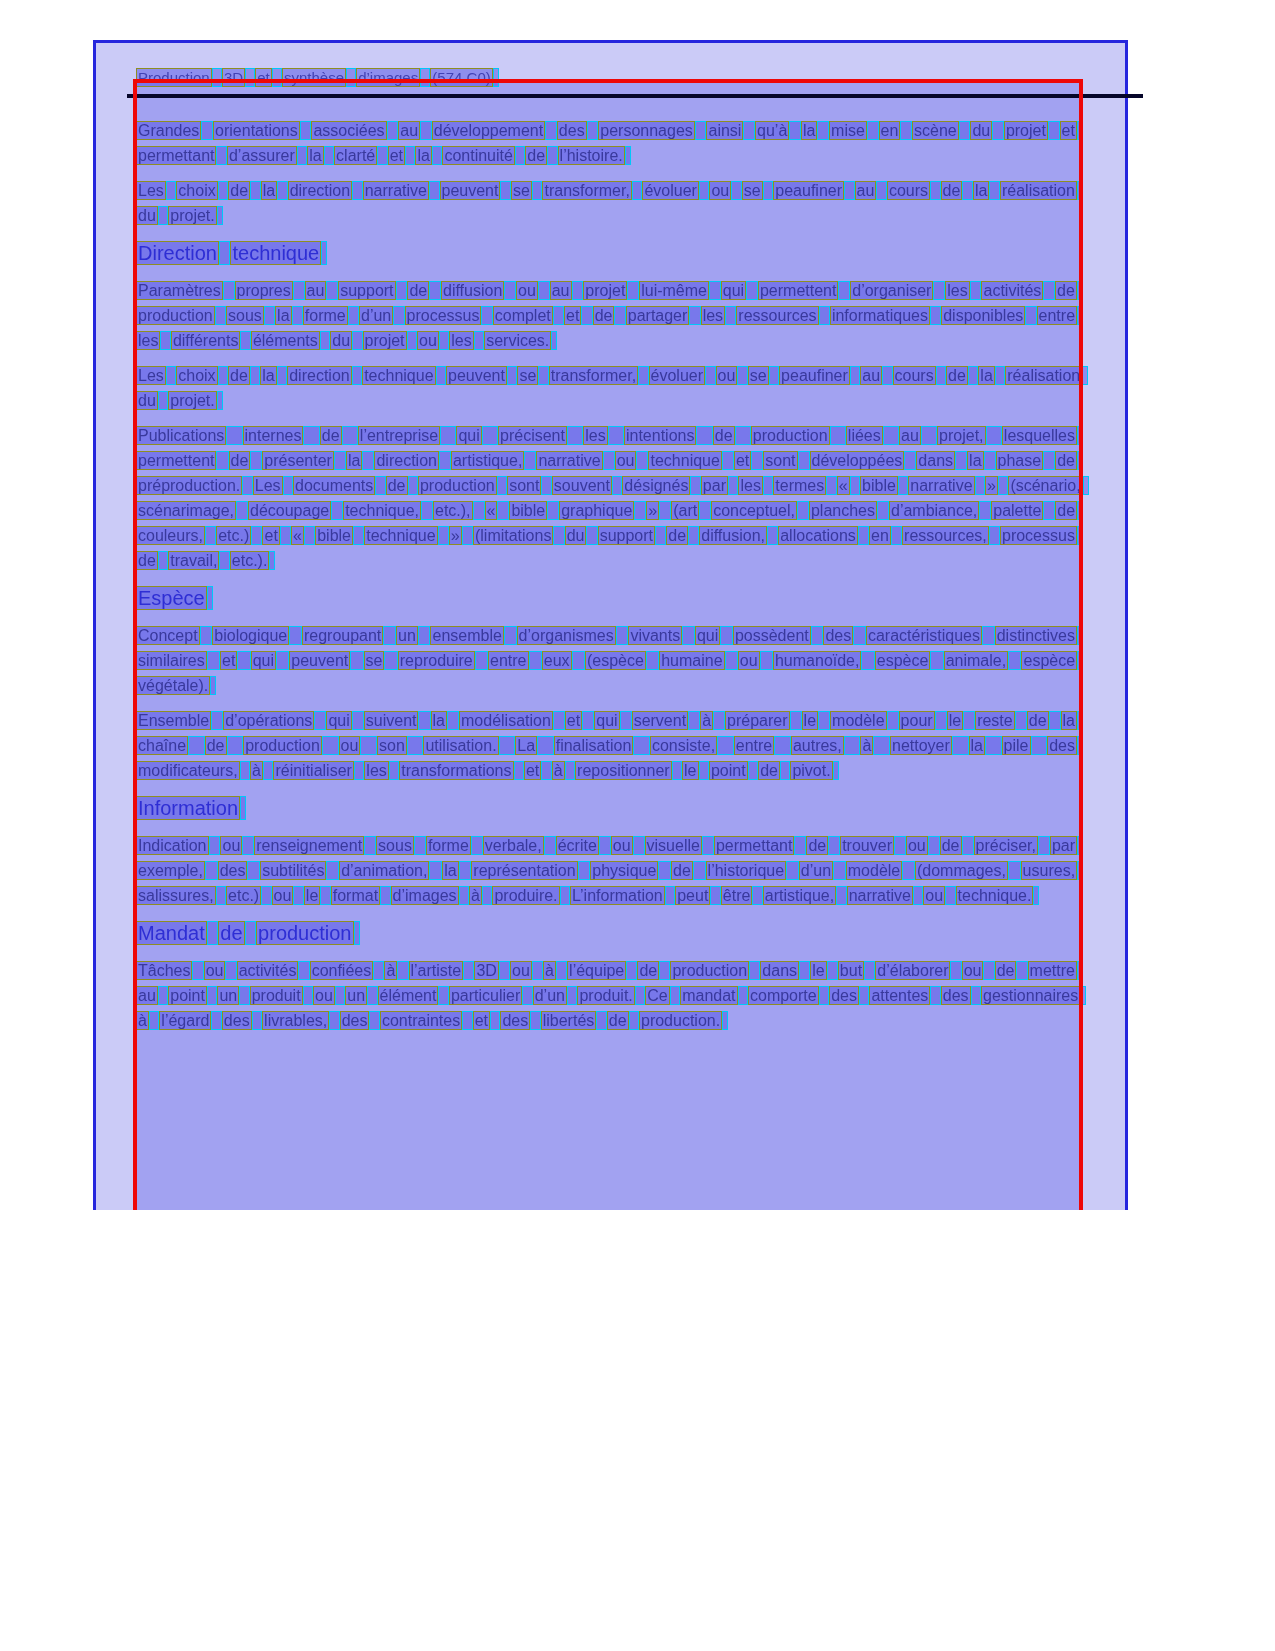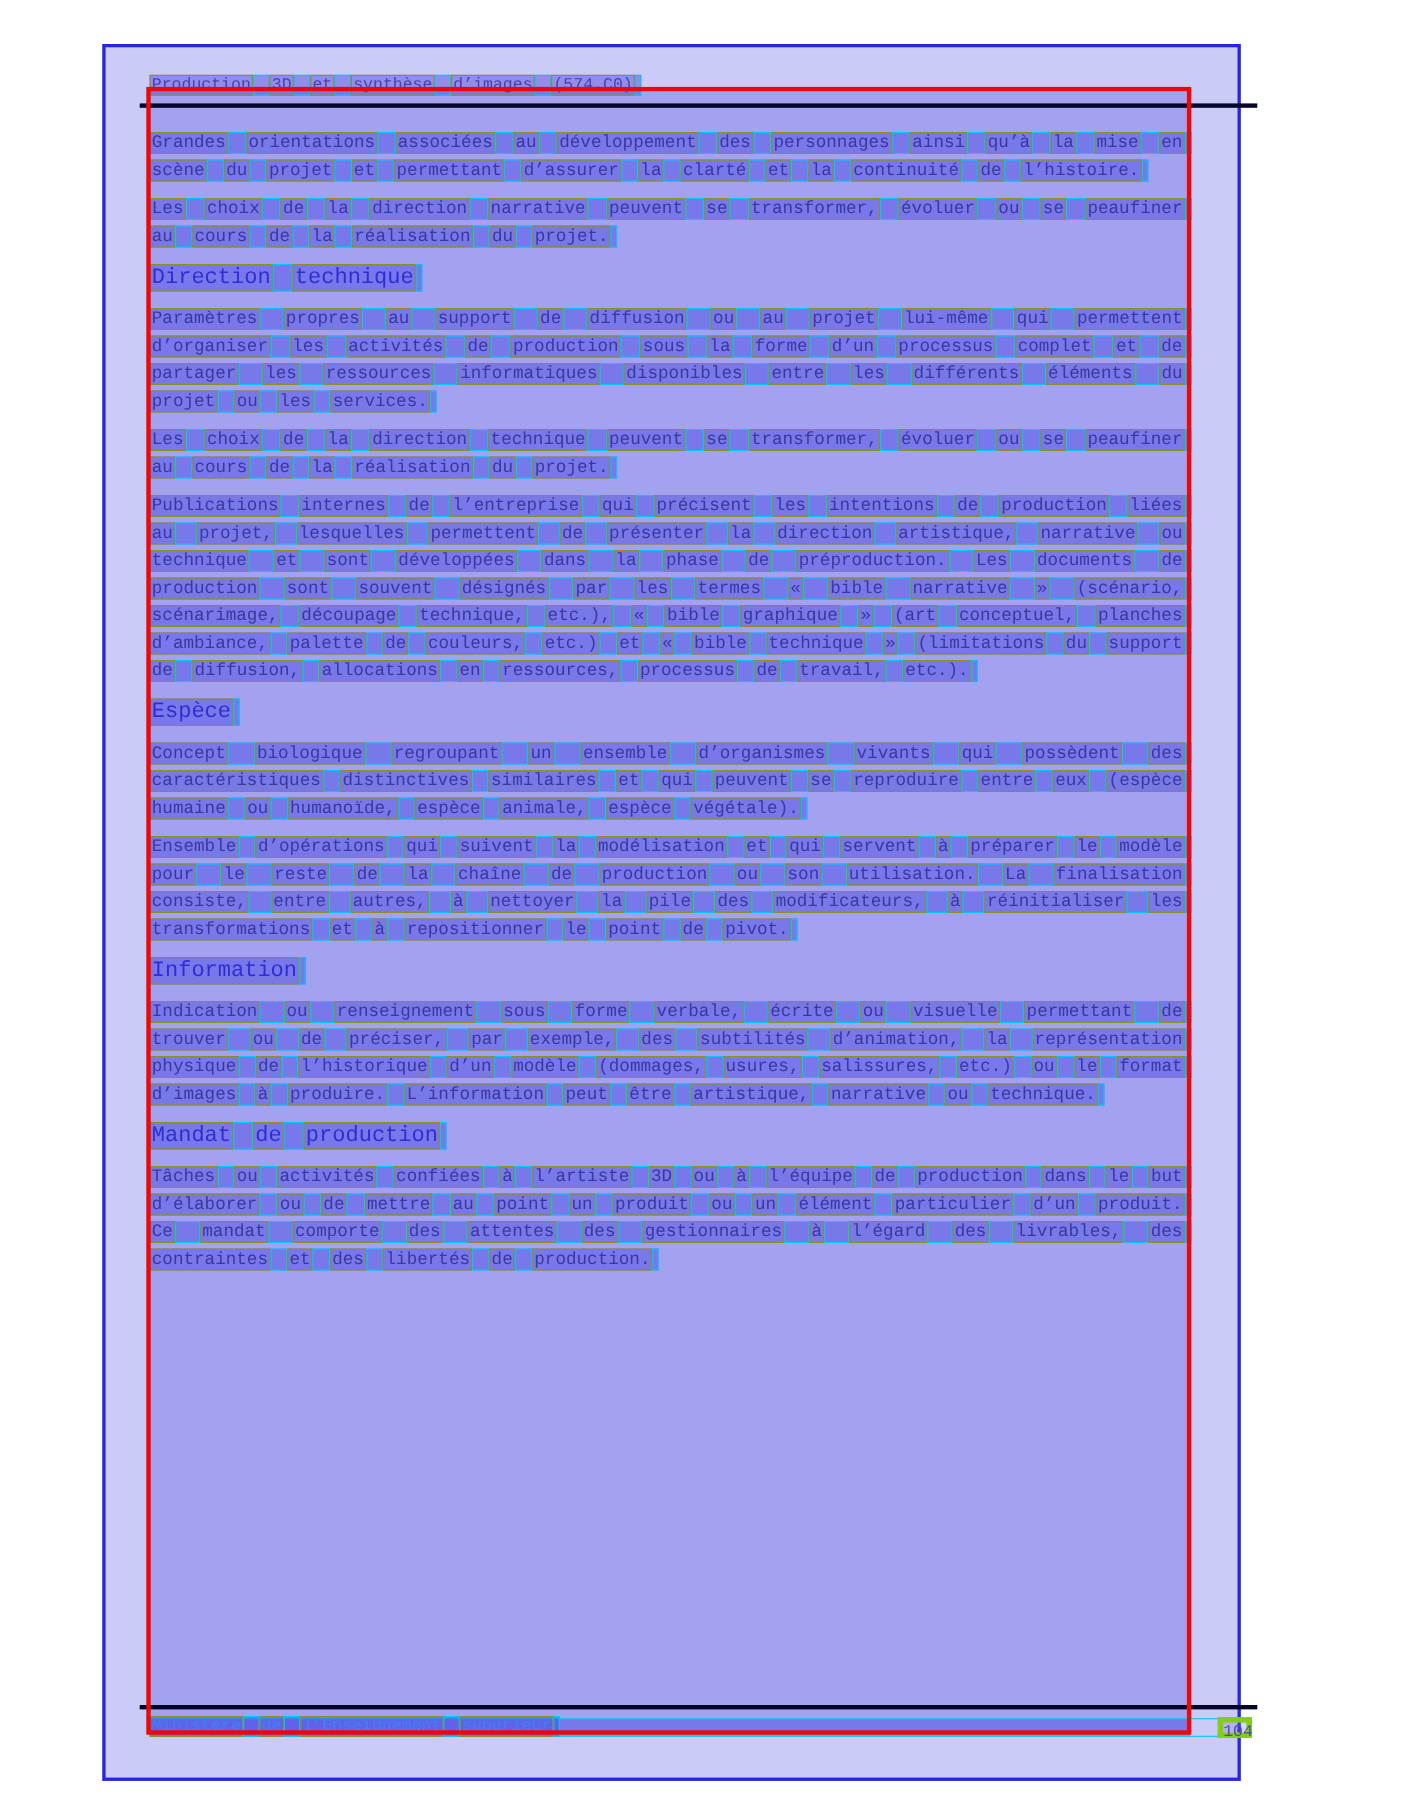--- a/index.html
+++ b/index.html
@@ -1,18 +1,18 @@
 <!DOCTYPE html>
 <html><head>
 <meta charset="utf-8">
 <style>
   html,body{margin:0;padding:0;background:#ffffff;}
   .canvas{
-    position:relative;width:1275px;height:1651px;background:#ffffff;
-    font-family:Liberation Mono, monospace;overflow:hidden;
+    position:relative;width:1275px;height:1210px;background:#ffffff;
+    font-family:Liberation Sans, sans-serif;overflow:hidden;
   }
   
   .page-overlay{
     position:absolute;left:93px;top:40px;width:1035px;height:1579px;
     background:#cbcbf7;border:3px solid #2626dd;box-sizing:border-box;z-index:0;
   }
   
   .inner-fill{
     position:absolute;left:136px;top:83px;width:947px;height:1492px;
     background:#a2a2f1;z-index:1;

